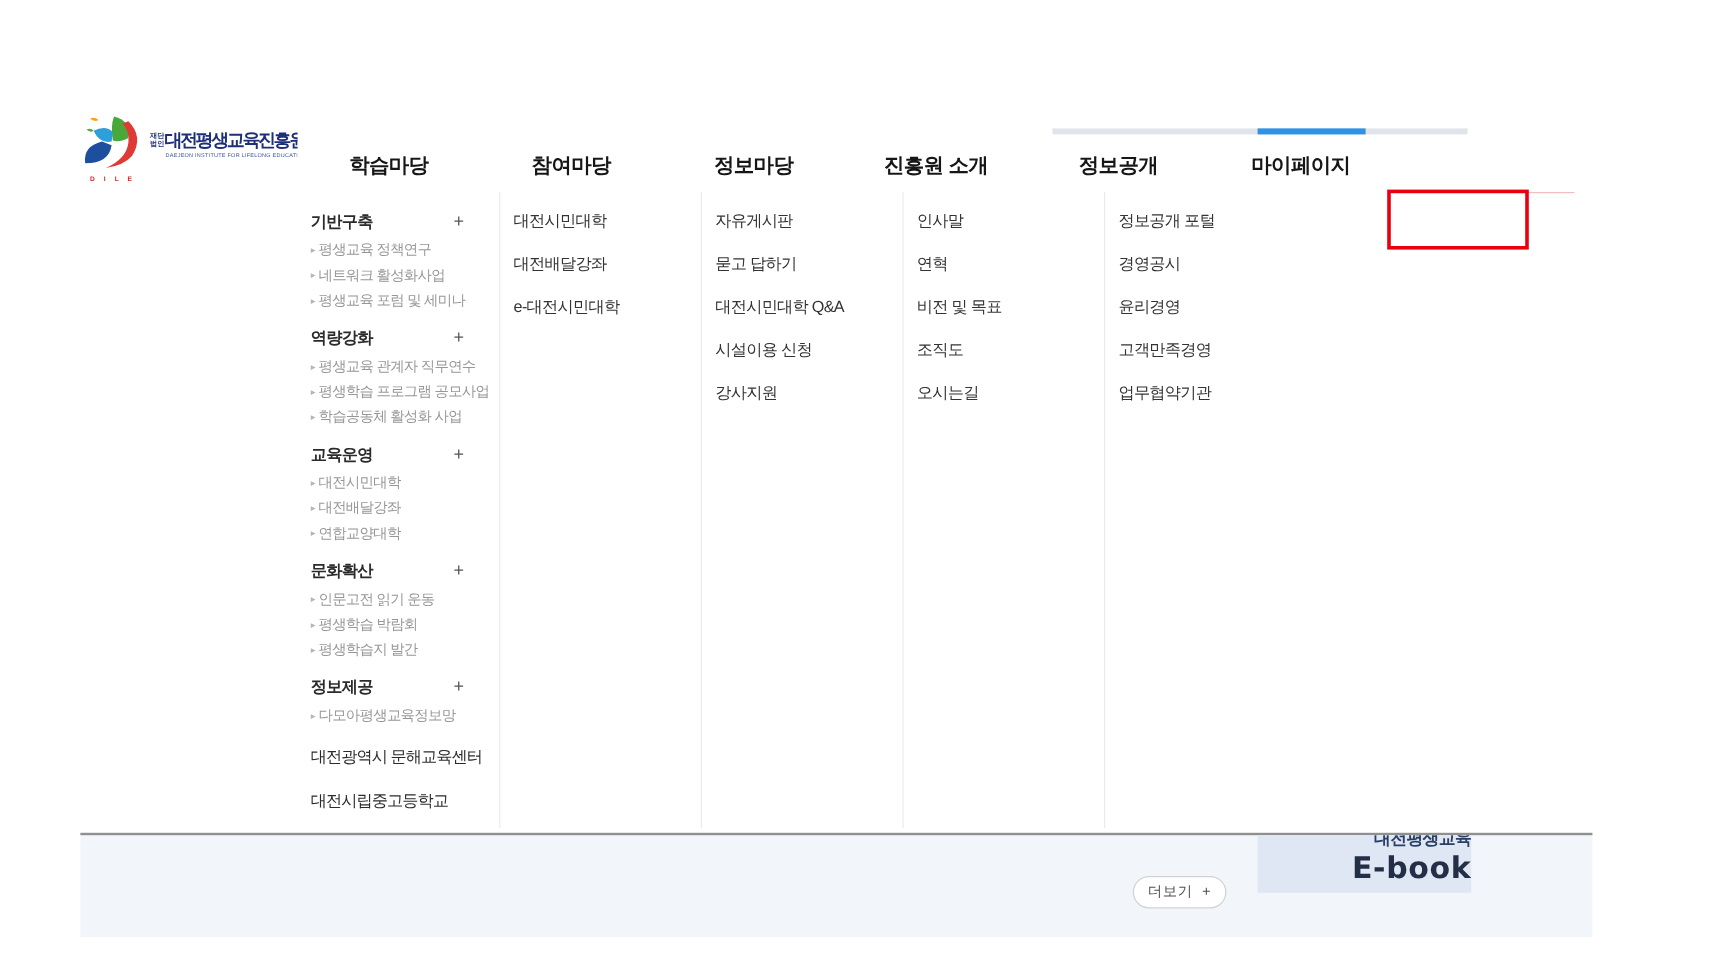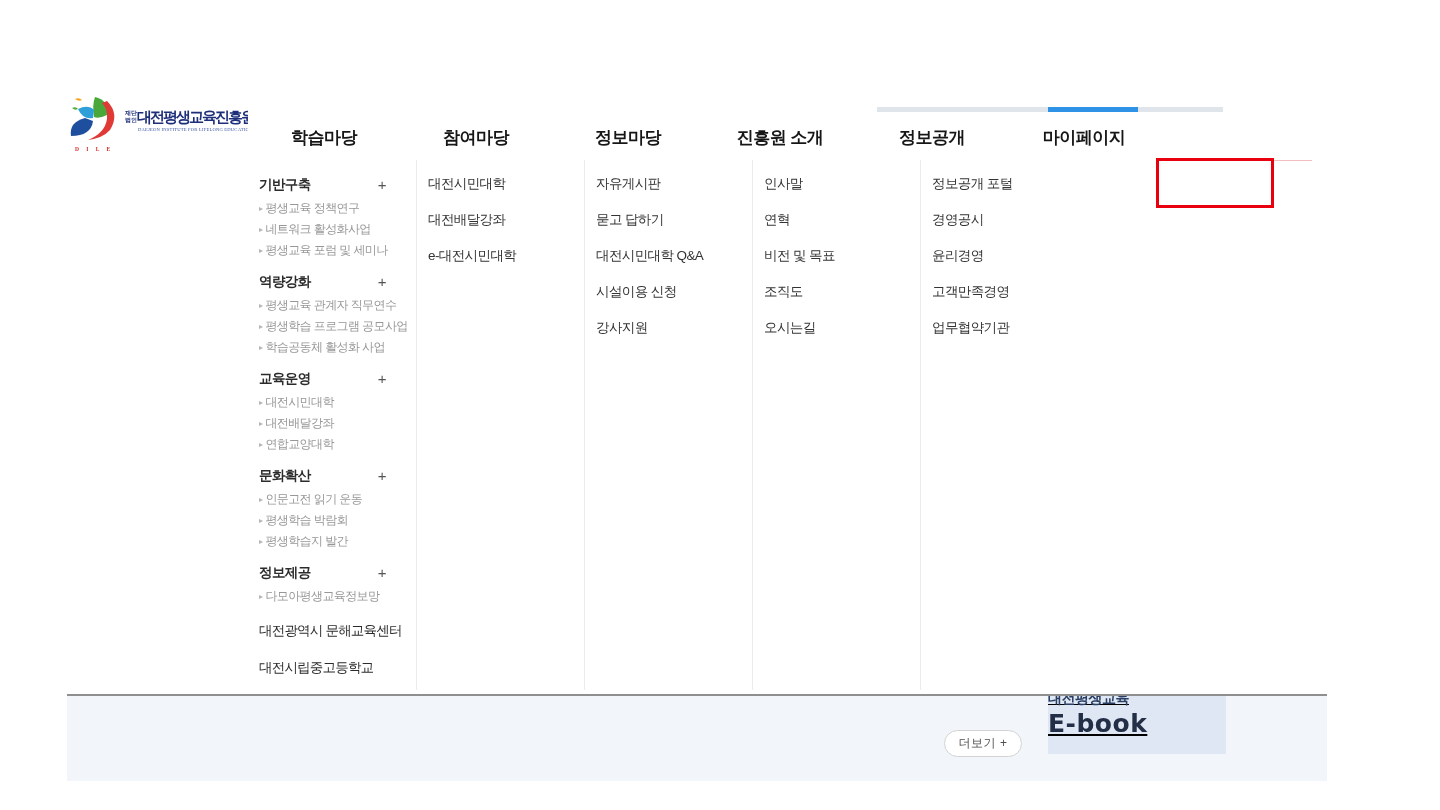--- a/index.html
+++ b/index.html
@@ -3,21 +3,21 @@
 <meta charset="utf-8">
 <style>
   html,body{margin:0;padding:0;}
   body{
     width:1440px;height:810px;position:relative;overflow:hidden;
     background:#ffffff;
     font-family:"Liberation Sans","DejaVu Sans",sans-serif;
     -webkit-font-smoothing:antialiased;
   }
   
-  .logo{position:absolute;left:68px;top:96px;width:180px;height:60px;font-family:Liberation Serif, serif;}
+  .logo{position:absolute;left:68px;top:96px;width:180px;height:60px;}
   
   .nav{position:absolute;left:248px;top:120px;width:1064px;height:36px;display:flex;}
   .nav-item{
     width:152px;text-align:center;font-size:17px;font-weight:bold;color:#161616;
     letter-spacing:-0.5px;line-height:36px;cursor:pointer;white-space:nowrap;
   }
   
   .slider-track{position:absolute;left:877px;top:107px;width:346px;height:5px;background:#e0e5eb;}
   .slider-fill{position:absolute;left:171px;top:0;width:90px;height:5px;}
   
@@ -39,23 +39,23 @@
     margin-top:15px;margin-bottom:20px;cursor:pointer;white-space:nowrap;height:17px;}
   
   .pink-line{position:absolute;left:1164px;top:160px;width:148px;height:1px;background:#f2bfc1;z-index:4;}
   .annotation-box{position:absolute;left:1156px;top:158px;width:112px;height:44px;
     border:3px solid #e8000f;z-index:20;background:transparent;}
   
   .bottom-section{position:absolute;left:67px;top:694px;width:1260px;height:87px;
     background:#f2f5f9;border-top:2px solid #8f8f8f;box-sizing:border-box;z-index:1;}
   .more-btn{position:absolute;left:877px;top:34px;width:78px;height:27px;box-sizing:border-box;
     border:1px solid #d2d2d2;border-radius:14px;background:#fff;font-size:12px;color:#4d4d4d;
-    display:flex;align-items:center;justify-content:center;letter-spacing:0.5px;cursor:pointer;}
-  .ebook{position:absolute;left:981px;top:0;width:178px;height:58px;background:#dfe7f4;
-    overflow:hidden;text-align:left;cursor:pointer;text-decoration:underline;}
+    display:flex;align-items:center;justify-content:center;letter-spacing:0.5px;cursor:pointer;font-family:Liberation Mono, monospace;}
+  .ebook{position:absolute;left:981px;top:0;width:178px;height:48px;background:#dfe7f4;
+    overflow:hidden;text-align:right;cursor:pointer;}
   .ebook-title{font-size:14px;font-weight:bold;color:#2a3f63;margin-top:-6px;letter-spacing:-0.5px;}
   .ebook-label{font-size:25px;font-weight:bold;color:#232f47;margin-top:1px;
     font-family:"DejaVu Sans",sans-serif;letter-spacing:0.5px;}
 </style>
 </head>
 <body>
 
 <div class="logo">
   <svg width="180" height="60" viewBox="0 0 180 60">
 

